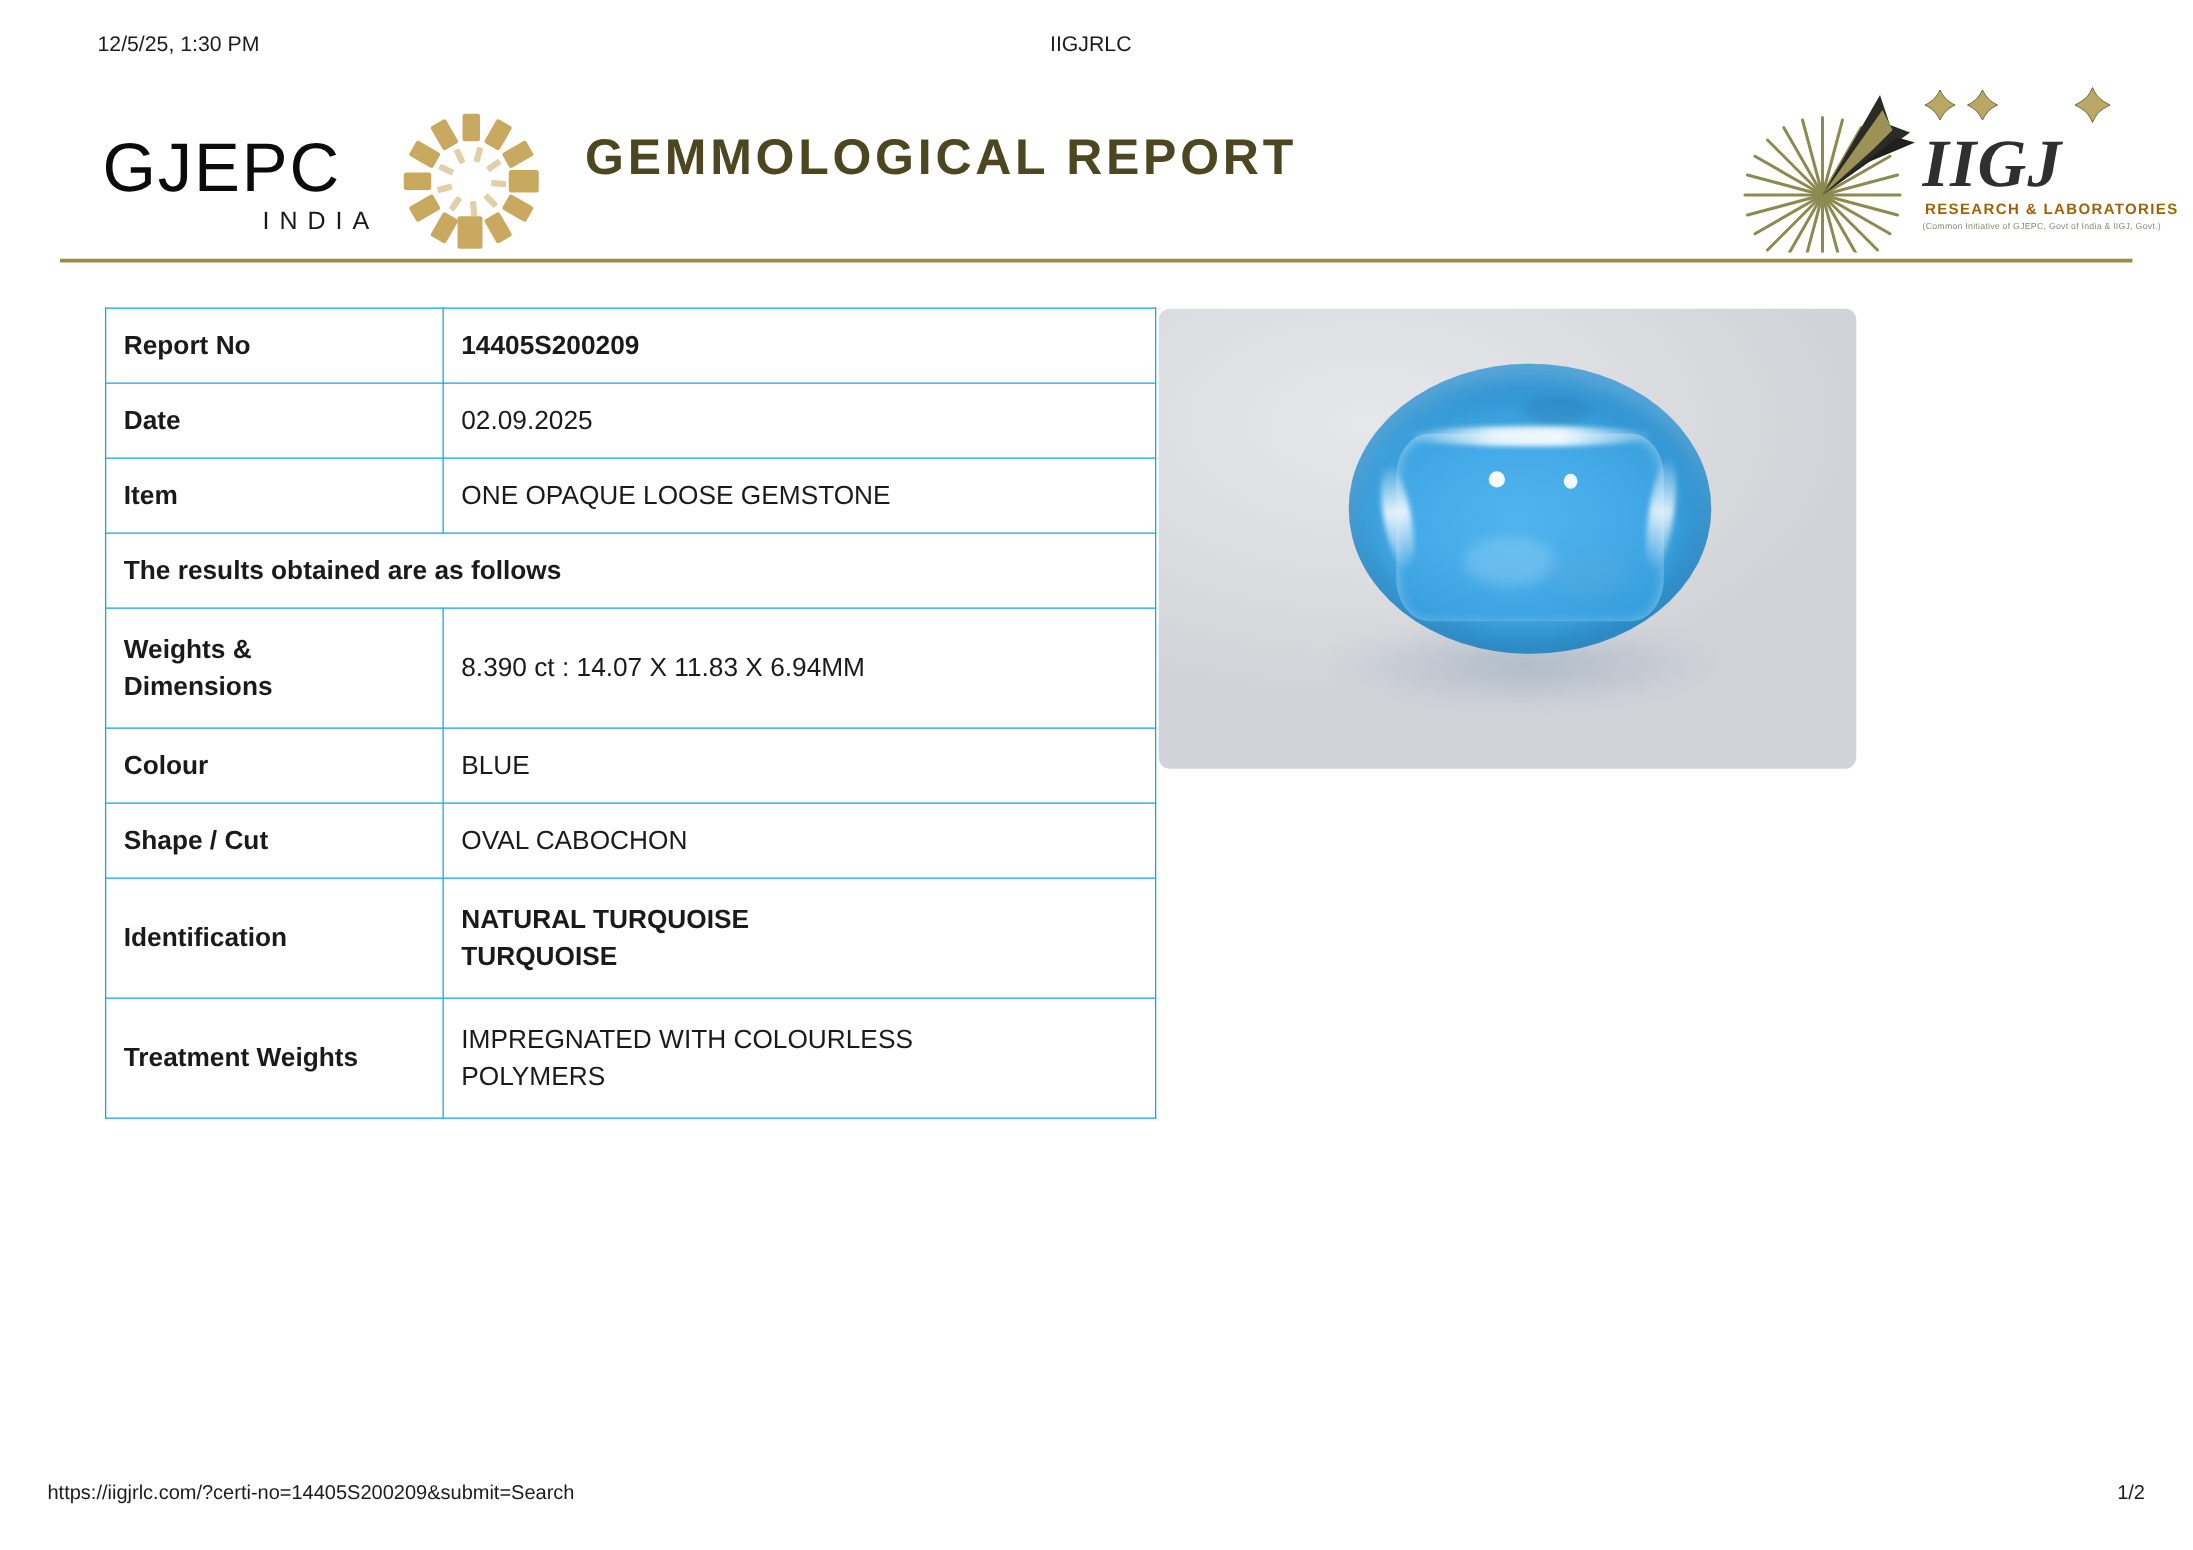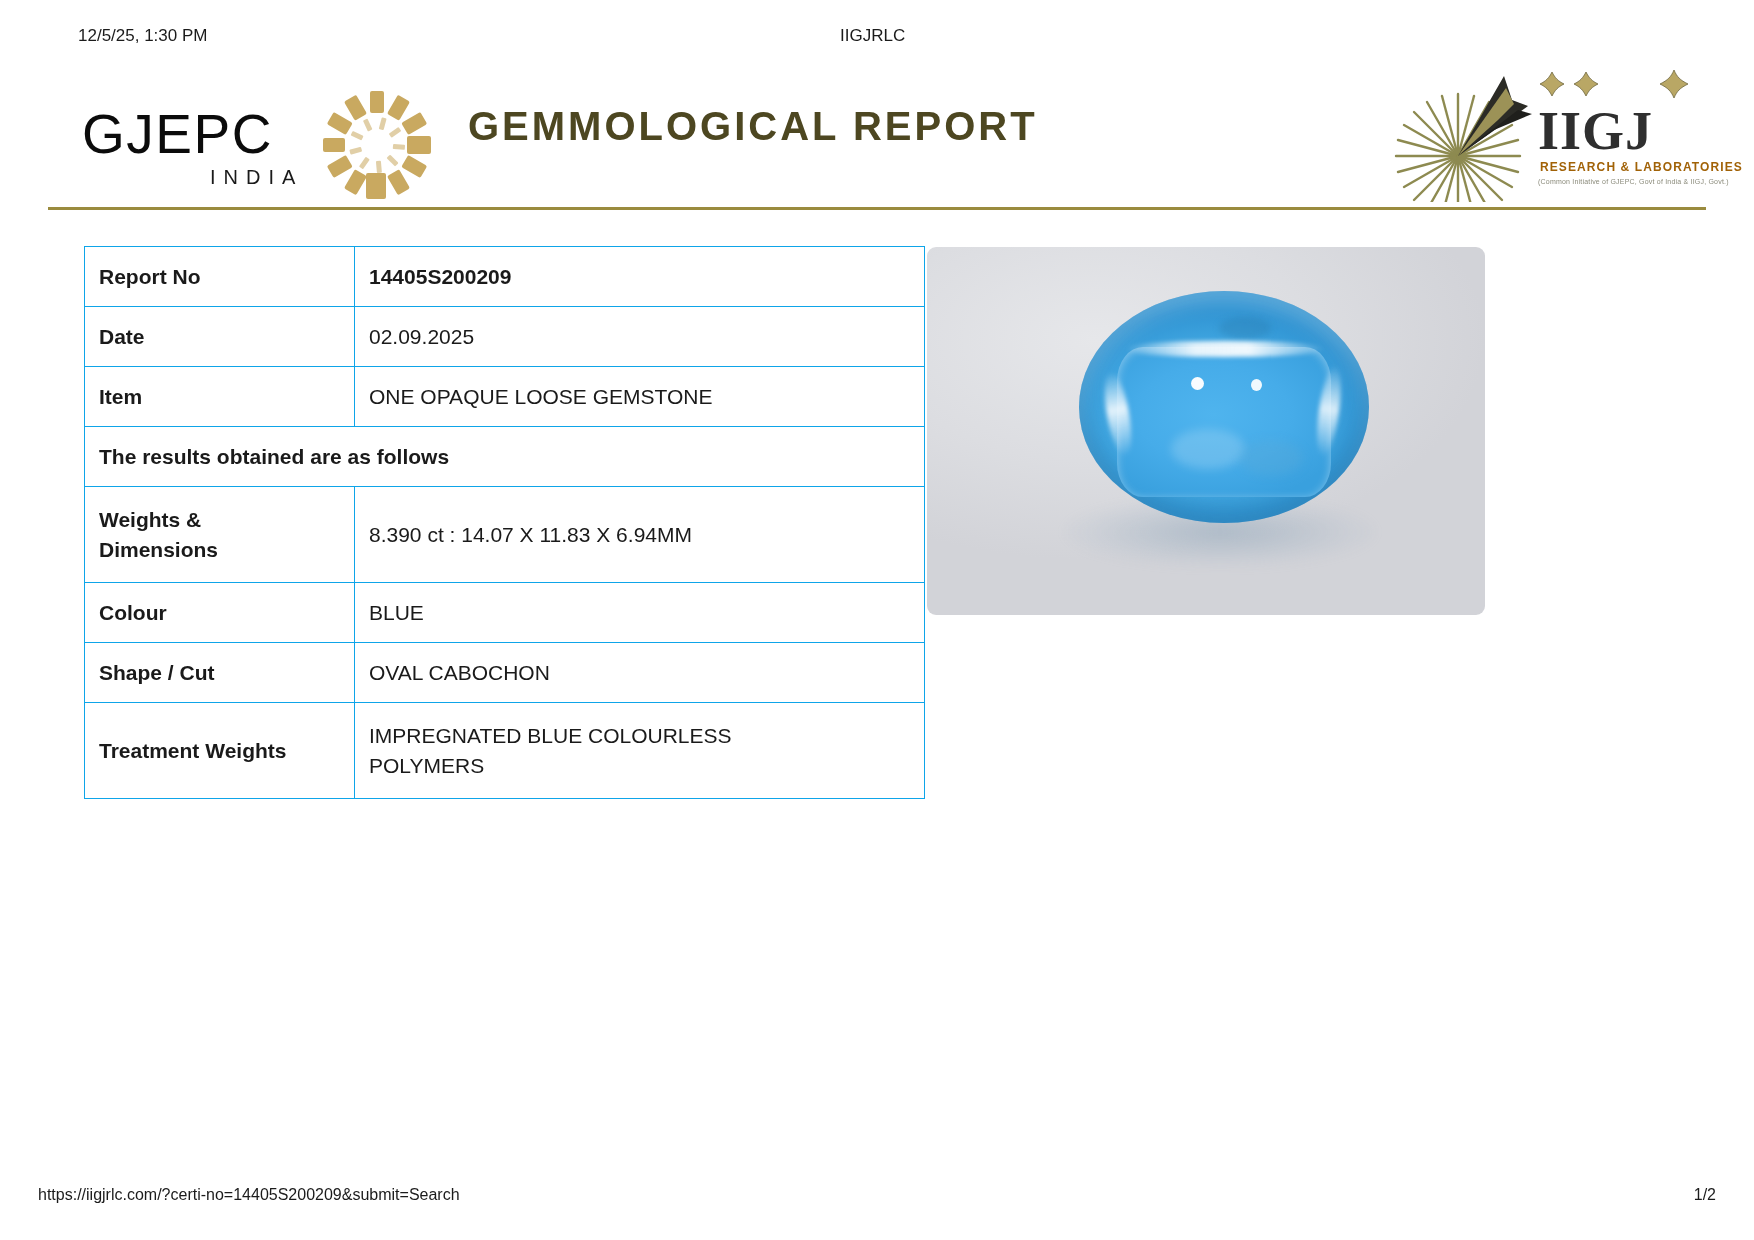--- a/index.html
+++ b/index.html
@@ -98,20 +98,21 @@
   }
   .iigj-word {
     position: absolute;
     left: 152px; top: 38px;
     font-size: 54px;
     font-weight: bold;
     letter-spacing: 1px;
     color: #2f2f2f;
     font-family: "Liberation Serif", serif;
     white-space: nowrap;
+    font-style: italic;
   }
   .iigj-sparkles {
     position: absolute;
     left: 152px; top: 6px;
     width: 160px; height: 34px;
   }
   .iigj-sub {
     position: absolute;
     left: 154px; top: 98px;
     font-size: 12px;
@@ -417,23 +418,30 @@
       </tr>
       <tr class="r-h1">
         <td class="label">Colour</td>
         <td class="value">BLUE</td>
       </tr>
       <tr class="r-h1">
         <td class="label">Shape / Cut</td>
         <td class="value">OVAL CABOCHON</td>
       </tr>
       <tr class="r-h2">
+        <td class="label">Identification</td>
+        <td class="value bold-value">
+          <span class="val-line">NATURAL TURQUOISE</span>
+          <span class="val-line">TURQUOISE</span>
+        </td>
+      </tr>
+      <tr class="r-h2">
         <td class="label">Treatment Weights</td>
         <td class="value">
-          <span class="val-line">IMPREGNATED BLUE COLOURLESS</span>
+          <span class="val-line">IMPREGNATED WITH COLOURLESS</span>
           <span class="val-line">POLYMERS</span>
         </td>
       </tr>
     </tbody>
   </table>
 
   <div class="gem-panel">
     <div class="gem-shadow"></div>
     <div class="gem">
       <div class="gem-mottle-a"></div>

